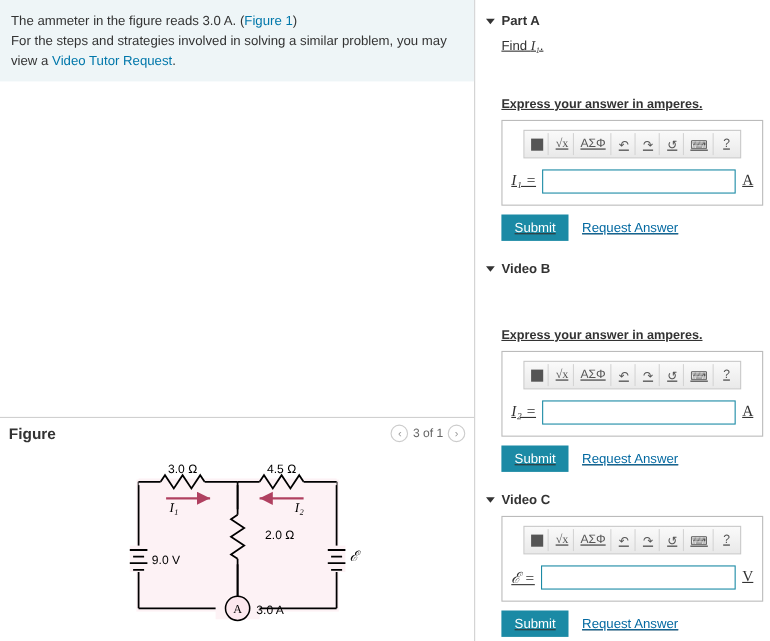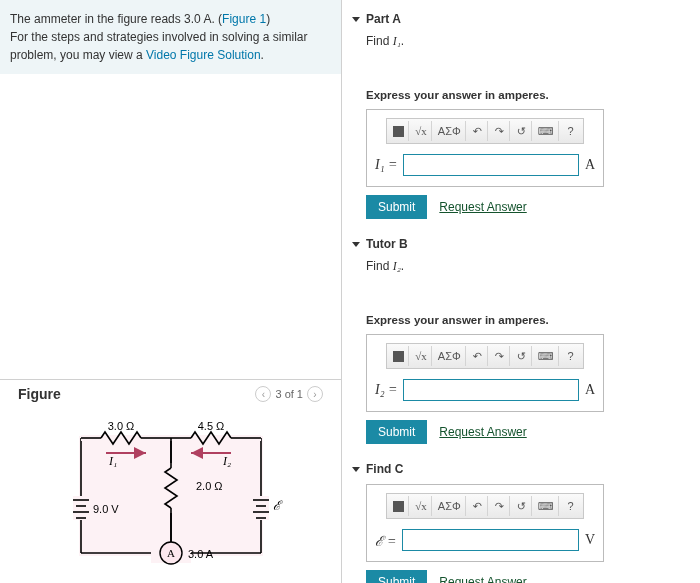--- a/index.html
+++ b/index.html
@@ -7,21 +7,21 @@
     font-family: Arial, Helvetica, sans-serif;
     font-size: 12px;
     color: #333;
     background: #fff;
     width: 700px;
     height: 583px;
     overflow: hidden;
   }
   .container { display: flex; height: 100%; }
   .left-pane {
-    width: 342px;
+    width: 432px;
     border-right: 1px solid #d0d0d0;
     display: flex;
     flex-direction: column;
   }
   .right-pane {
     flex: 1;
     padding: 8px 10px;
     overflow-y: auto;
   }
   .problem-box {
@@ -33,21 +33,21 @@
   }
   .problem-box a { color: #0077aa; text-decoration: none; }
   .figure-section {
     margin-top: auto;
     border-top: 1px solid #d0d0d0;
   }
   .figure-header {
     display: flex;
     align-items: flex-end;
     justify-content: space-between;
-    padding: 6px 18px;
+    padding: 6px 8px;
     font-size: 14px;
     font-weight: bold;
     color: #333;
   }
   .pager { display: flex; align-items: center; gap: 4px; font-size: 11px; color: #666; font-weight: normal; }
   .pager-btn {
     width: 16px; height: 16px; border: 1px solid #ccc; border-radius: 50%;
     display: inline-flex; align-items: center; justify-content: center;
     font-size: 10px; color: #999; cursor: pointer; background:#fff;
   }
@@ -60,21 +60,21 @@
     font-weight: bold; font-size: 12px; color: #333;
     padding: 4px 0;
     cursor: pointer;
   }
   .caret {
     width: 0; height: 0;
     border-left: 4px solid transparent;
     border-right: 4px solid transparent;
     border-top: 5px solid #333;
   }
-  .part-body { padding: 4px 0 4px 14px; }
+  .part-body { padding: 4px 0 4px 14px; text-decoration: underline; }
   .find-line { font-size: 12px; margin-bottom: 4px; }
   .express { font-weight: bold; font-size: 11.5px; margin-bottom: 8px; margin-top: 40px; }
   .answer-box {
     border: 1px solid #bbb;
     padding: 8px 8px 10px 8px;
     width: 238px;
     background: #fff;
   }
   .toolbar {
     display: flex; align-items: center; gap: 2px;
@@ -102,32 +102,32 @@
     border: 1px solid #1b8aa5;
     padding: 0 4px;
     font-size: 12px;
   }
   .unit { font-family: 'Times New Roman', serif; font-size: 14px; }
   .submit-row { display:flex; align-items:center; gap:12px; margin-top:8px; }
   .submit-btn {
     background: #1b8aa5; color:#fff; border:none;
     padding: 5px 12px; font-size: 12px; cursor:pointer;
   }
-  .request-link { color:#14532d; text-decoration: underline; font-size:12px; cursor:pointer; }
+  .request-link { color:#0369a1; text-decoration: underline; font-size:12px; cursor:pointer; }
   .serif-i { font-family:'Times New Roman', serif; font-style: italic; }
 </style>
 </head>
 <body>
 
 <div class="container">
   <div class="left-pane">
     <div class="problem-box">
       <span>The ammeter in the figure reads 3.0 A. (</span><a href="#">Figure 1</a><span>)</span>
       <br>
-      <span>For the steps and strategies involved in solving a similar problem, you may view a </span><a href="#">Video Figure Solution</a><span>.</span>
+      <span>For the steps and strategies involved in solving a similar problem, you may view a </span><a href="#">Video Tutor Request</a><span>.</span>
     </div>
 
     <div class="figure-section">
       <div class="figure-header">
         <span>Figure</span>
         <div class="pager">
           <span class="pager-btn">‹</span>
           <span>3 of 1</span>
           <span class="pager-btn">›</span>
         </div>
@@ -239,26 +239,23 @@
         <div class="submit-row">
           <button class="submit-btn">Submit</button>
           <span class="request-link">Request Answer</span>
         </div>
       </div>
     </div>
 
     <div class="part">
       <div class="part-header">
         <span class="caret"></span>
-        <span>Tutor B</span>
+        <span>Video B</span>
       </div>
       <div class="part-body">
-        <div class="find-line">
-          <span>Find </span><span class="serif-i">I₂</span><span>.</span>
-        </div>
         <div class="express">Express your answer in amperes.</div>
         <div class="answer-box">
           <div class="toolbar">
             <span class="tb-btn">
                 <span class="tb-sq"></span>
               </span>
             <span class="tb-btn tb-sqrt">√x</span>
             <span class="tb-btn">ΑΣΦ</span>
             <span class="tb-btn">↶</span>
             <span class="tb-btn">↷</span>
@@ -275,21 +272,21 @@
         <div class="submit-row">
           <button class="submit-btn">Submit</button>
           <span class="request-link">Request Answer</span>
         </div>
       </div>
     </div>
 
     <div class="part">
       <div class="part-header">
         <span class="caret"></span>
-        <span>Find C</span>
+        <span>Video C</span>
       </div>
       <div class="part-body">
         <div class="answer-box">
           <div class="toolbar">
             <span class="tb-btn">
                 <span class="tb-sq"></span>
               </span>
             <span class="tb-btn tb-sqrt">√x</span>
             <span class="tb-btn">ΑΣΦ</span>
             <span class="tb-btn">↶</span>

